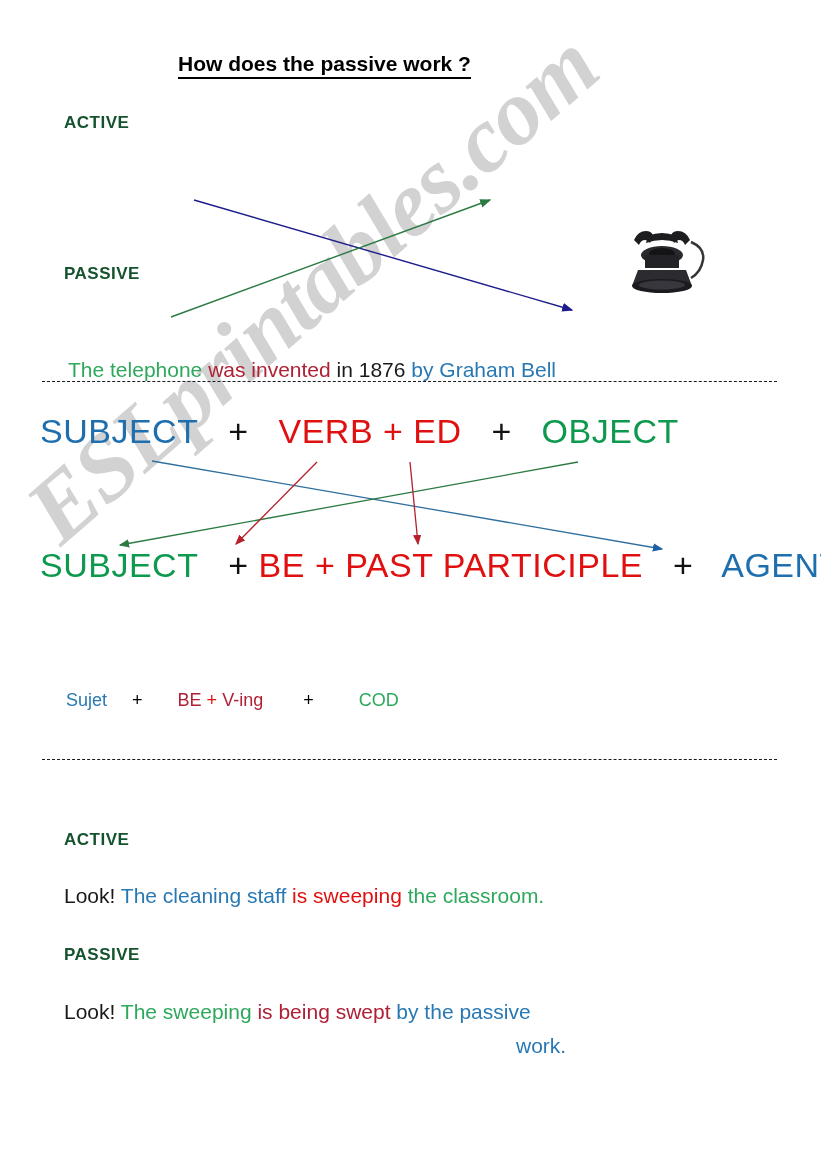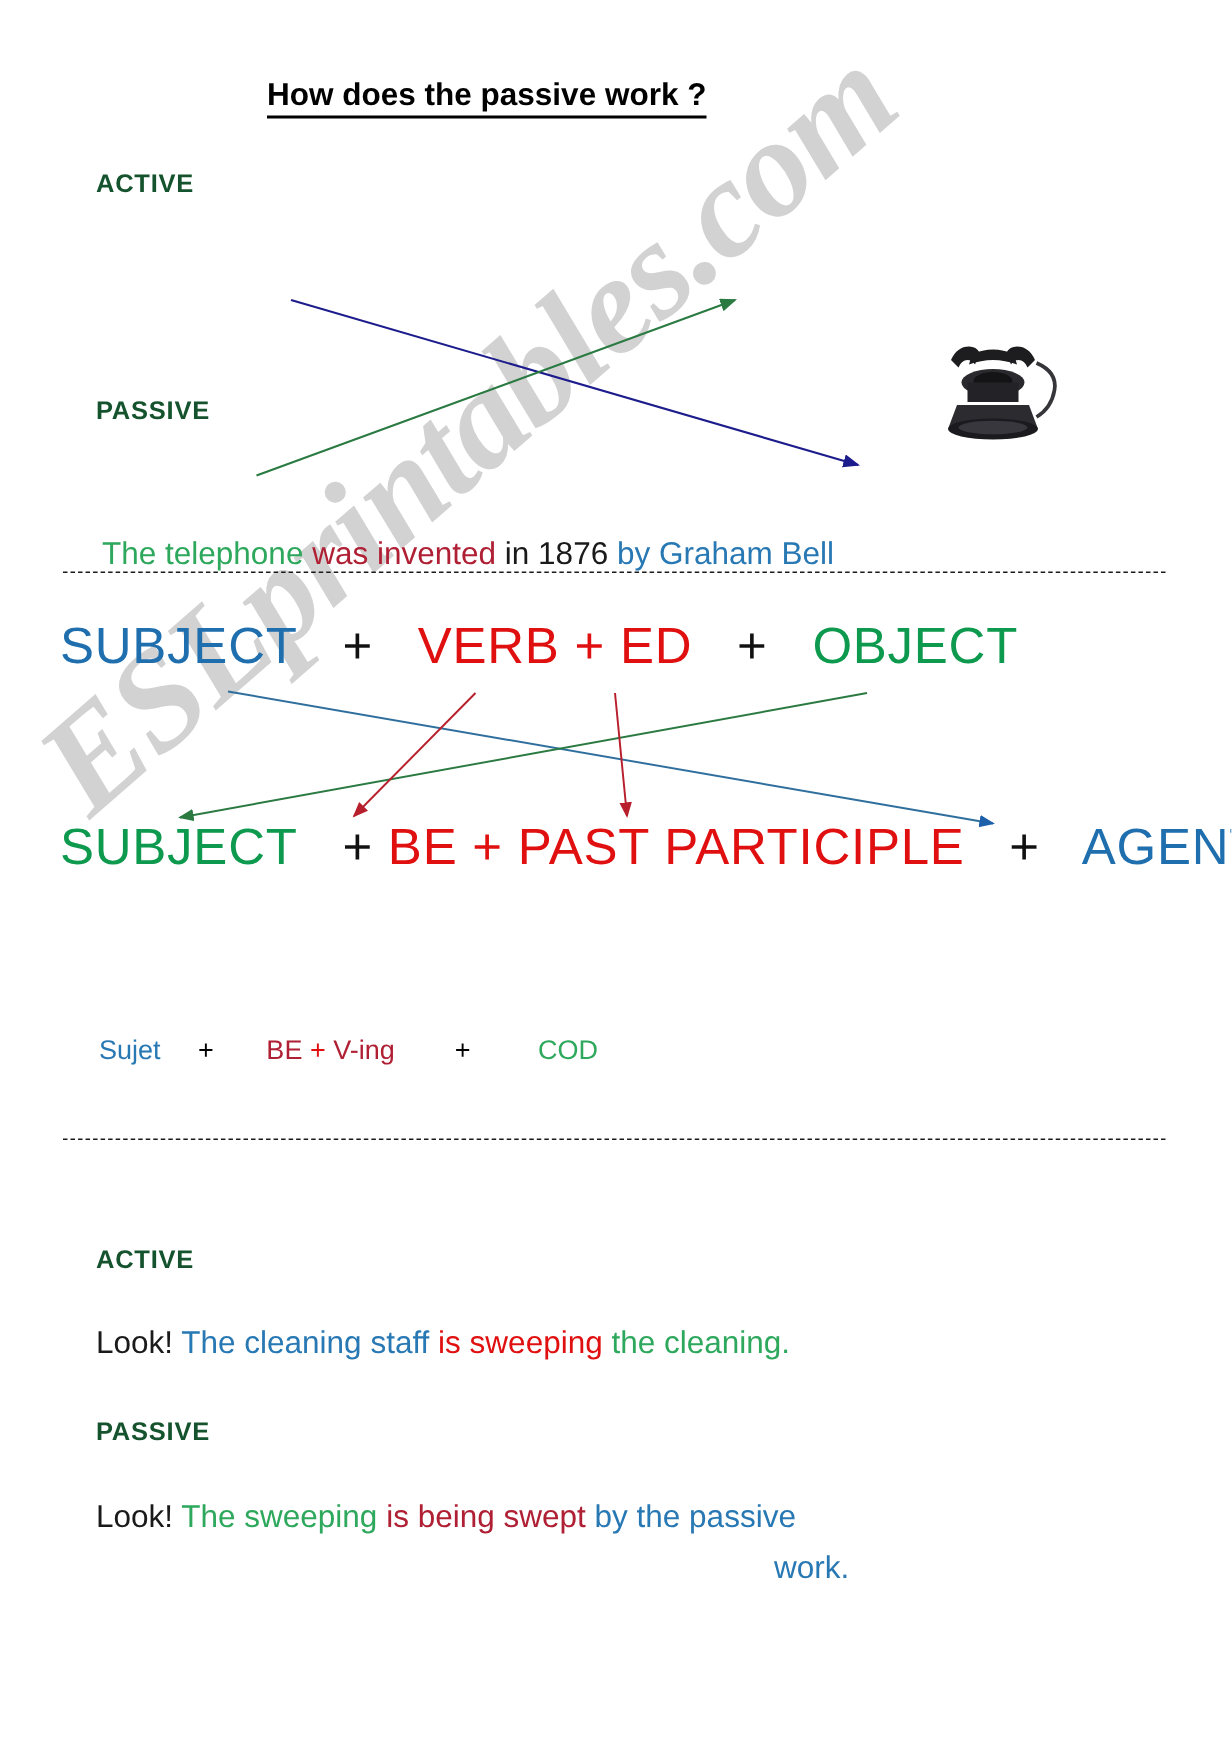--- a/index.html
+++ b/index.html
@@ -200,21 +200,21 @@
 
   <div class="abs formula-small" style="left:66px; top:690px;">
     <span class="c-blue">Sujet</span><span class="plus">&nbsp;&nbsp;&nbsp;&nbsp; </span><span class="plus">+</span><span class="plus">&nbsp;&nbsp;&nbsp;&nbsp;&nbsp;&nbsp;&nbsp;</span><span class="c-dred">BE</span><span class="plus">&nbsp;</span><span class="c-red">+</span><span class="plus">&nbsp;</span><span class="c-dred">V-ing</span><span class="plus">&nbsp;&nbsp;&nbsp;&nbsp;&nbsp;&nbsp;&nbsp;&nbsp;</span><span class="plus">+</span><span class="plus">&nbsp;&nbsp;&nbsp;&nbsp;&nbsp;&nbsp;&nbsp;&nbsp;&nbsp;</span><span class="c-green">COD</span>
   </div>
 
   <div class="divider" style="top:759px;"></div>
 
   <div class="abs seclabel" style="left:64px; top:830px;">ACTIVE</div>
 
   <div class="abs sentence sentence-2" style="left:64px; top:884px;">
-    <span class="c-black">Look!</span><span class="c-black"> </span><span class="c-blue">The cleaning staff</span><span class="c-black"> </span><span class="c-red">is sweeping</span><span class="c-black"> </span><span class="c-green">the cleaning.</span>
+    <span class="c-black">Look!</span><span class="c-black"> </span><span class="c-blue">The cleaning staff</span><span class="c-black"> </span><span class="c-red">is sweeping</span><span class="c-black"> </span><span class="c-green">the classroom.</span>
   </div>
 
   <div class="abs seclabel" style="left:64px; top:945px;">PASSIVE</div>
 
   <div class="abs sentence sentence-2" style="left:64px; top:1000px;">
     <span class="c-black">Look!</span><span class="c-black"> </span><span class="c-green">The sweeping</span><span class="c-black"> </span><span class="c-dred">is being swept</span><span class="c-black"> </span><span class="c-blue">by the passive</span>
   </div>
 
   <div class="abs sentence sentence-2 c-blue" style="left:516px; top:1034px;">work.</div>
 

